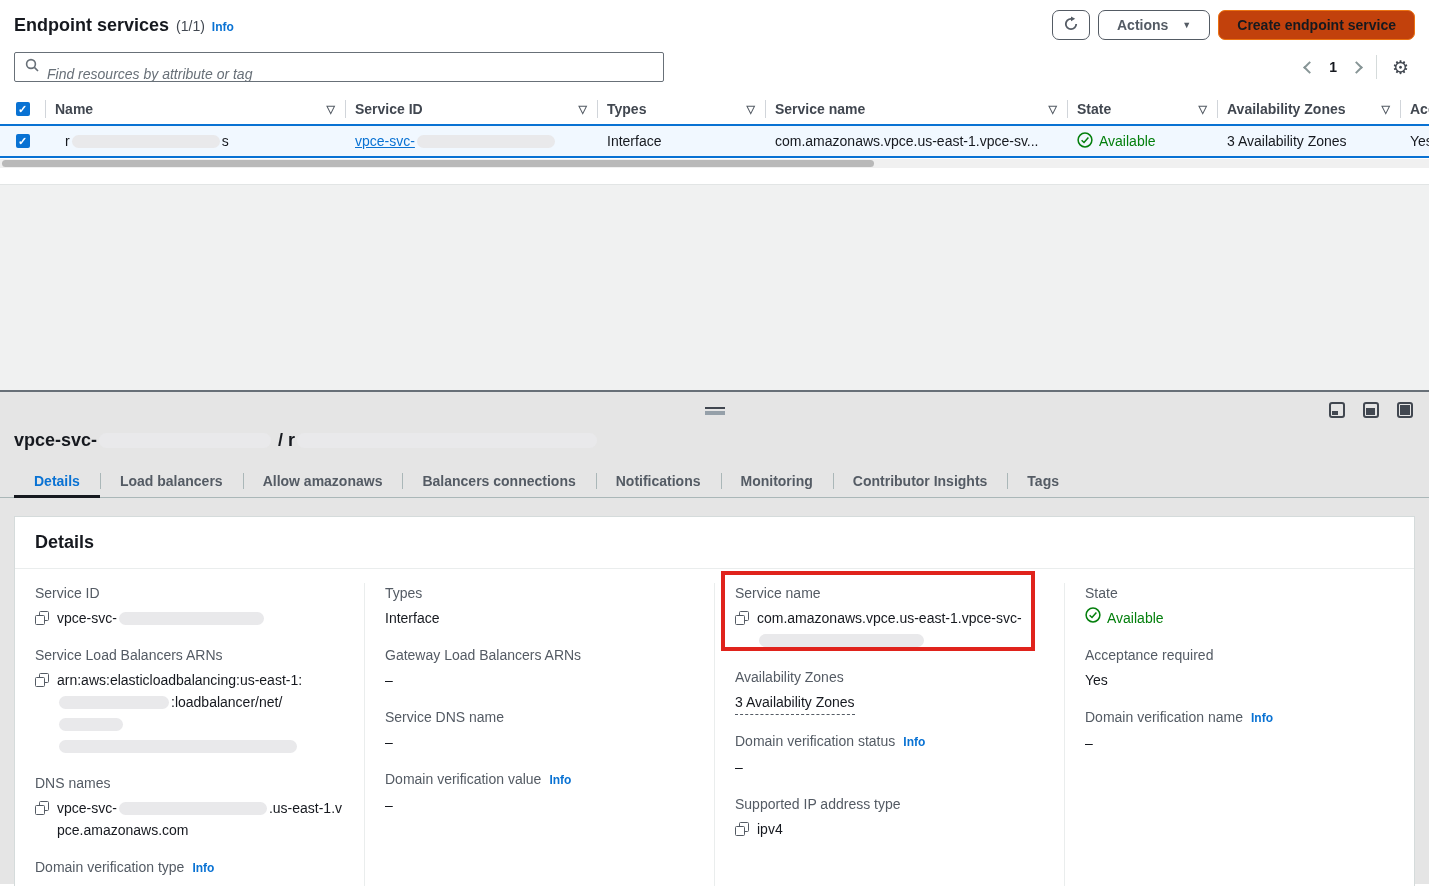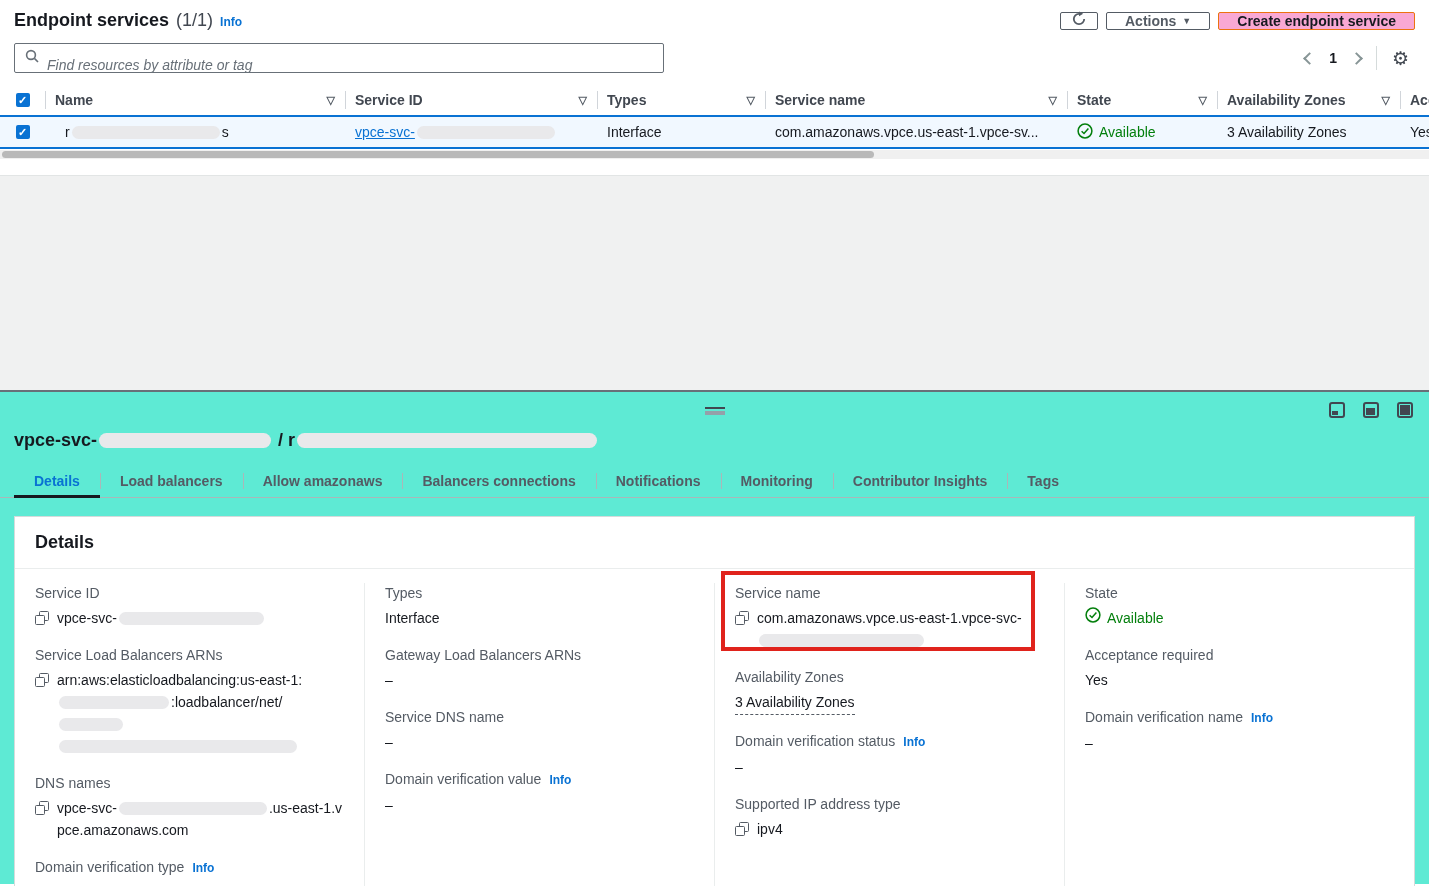--- a/index.html
+++ b/index.html
@@ -4,28 +4,28 @@
 <style>
   * { margin:0; padding:0; box-sizing:border-box; }
   html,body { width:1429px; height:886px; overflow:hidden; background:#fff;
     font-family:"Liberation Sans", sans-serif; color:#16191f; }
 
   
   .top-pane { height:392px; border-bottom:2px solid #687078; display:flex; flex-direction:column; background:#fff; }
   .header-row { display:flex; justify-content:space-between; align-items:center; padding:10px 14px 0; }
   .title-group { display:flex; align-items:baseline; gap:7px; }
   .page-title { font-size:18px; font-weight:700; }
-  .count { font-size:18px; font-weight:400; color:#414750; }
+  .count { font-size:14px; font-weight:400; color:#414750; }
   .info-link { font-size:12px; font-weight:700; color:#0972d3; text-decoration:none; cursor:pointer; }
   .actions { display:flex; gap:8px; }
-  .btn { height:18px; border:1px solid #545b64; background:#fff; border-radius:2px; font-weight:700;
-         color:#545b64; font-size:14px; display:inline-flex; align-items:center; padding:0 18px; gap:6px;
+  .btn { height:30px; border:1px solid #545b64; background:#fff; border-radius:7px; font-weight:700;
+         color:#545b64; font-size:14px; display:inline-flex; align-items:center; padding:0 18px; gap:14px;
          font-family:inherit; cursor:pointer; }
   .btn.icon-btn { width:38px; justify-content:center; padding:0; }
-  .btn.primary { background:#f9a8d4; border-color:#ec7211; color:#16191f; }
+  .btn.primary { background:#c2410c; border-color:#ec7211; color:#16191f; }
   .caret { font-size:9px; color:#545b64; }
 
   .search-row { display:flex; justify-content:space-between; align-items:center; padding:12px 14px 0; }
   .search-box { width:650px; height:30px; border:1px solid #687078; border-radius:2px; background:#fff;
                 display:flex; align-items:center; padding:0 9px; gap:7px; }
   .search-box input { border:none; outline:none; flex:1; font-size:14px; color:#545b64;
                 background:transparent; font-family:inherit;margin-top:13px; }
   .search-box input::placeholder { color:#687078; font-style:italic; opacity:1; }
   .pager { display:flex; align-items:center; gap:15px; padding-right:6px; }
   .chev { width:9px; height:9px; border-top:2px solid #879596; border-right:2px solid #879596; display:inline-block; cursor:pointer; }
@@ -56,21 +56,21 @@
               justify-content:center; color:#fff; font-size:11px; font-weight:700; cursor:pointer; line-height:1; }
   .link { color:#0972d3; text-decoration:underline; cursor:pointer; }
   .dashed-link { color:#16191f; text-decoration:none; border-bottom:1px dashed #545b64; padding-bottom:1px; cursor:pointer; }
   .status { display:inline-flex; align-items:center; gap:6px; color:#037f0c; }
 
   .hscroll { height:9px; background:#f0f0f0; margin-top:1px; position:relative; }
   .hscroll .thumb { position:absolute; left:2px; top:1px; height:7px; width:872px; background:#b9b9b9; border-radius:4px; cursor:pointer; }
   .gray-fill { flex:1; margin-top:16px; background:#f0f1f1; border-top:1px solid #e2e5e5; }
 
   
-  .bottom-pane { position:relative; height:492px; background:#5eead4; }
+  .bottom-pane { position:relative; height:492px; background:#e5e5e5; }
   .handle { position:absolute; left:50%; top:15px; transform:translateX(-50%); display:flex; flex-direction:column;
             gap:2px; align-items:center; cursor:row-resize; }
   .handle .l1 { width:20px; height:2px; background:#414750; }
   .handle .l2 { width:20px; height:4px; background:#95a0a9; }
   .panel-controls { position:absolute; right:16px; top:10px; display:flex; gap:18px; }
   .panel-icon { width:16px; height:16px; border:2px solid #414750; border-radius:3px; position:relative; cursor:pointer; }
   .panel-icon .fill { position:absolute; background:#414750; }
   .panel-icon.small .fill { left:1px; bottom:1px; width:6px; height:4px; }
   .panel-icon.medium .fill { left:1px; bottom:1px; width:9px; height:7px; }
   .panel-icon.large .fill { left:1px; right:1px; top:1px; bottom:1px; }

